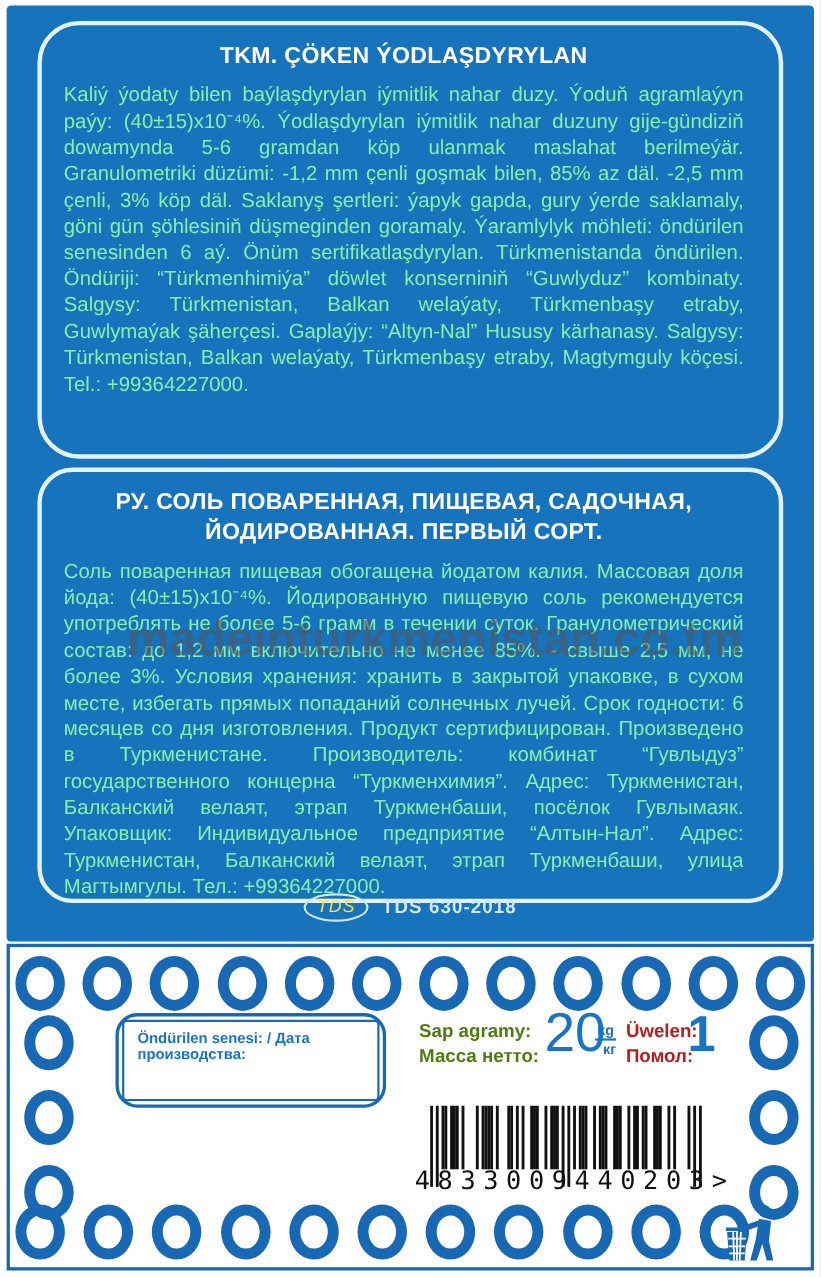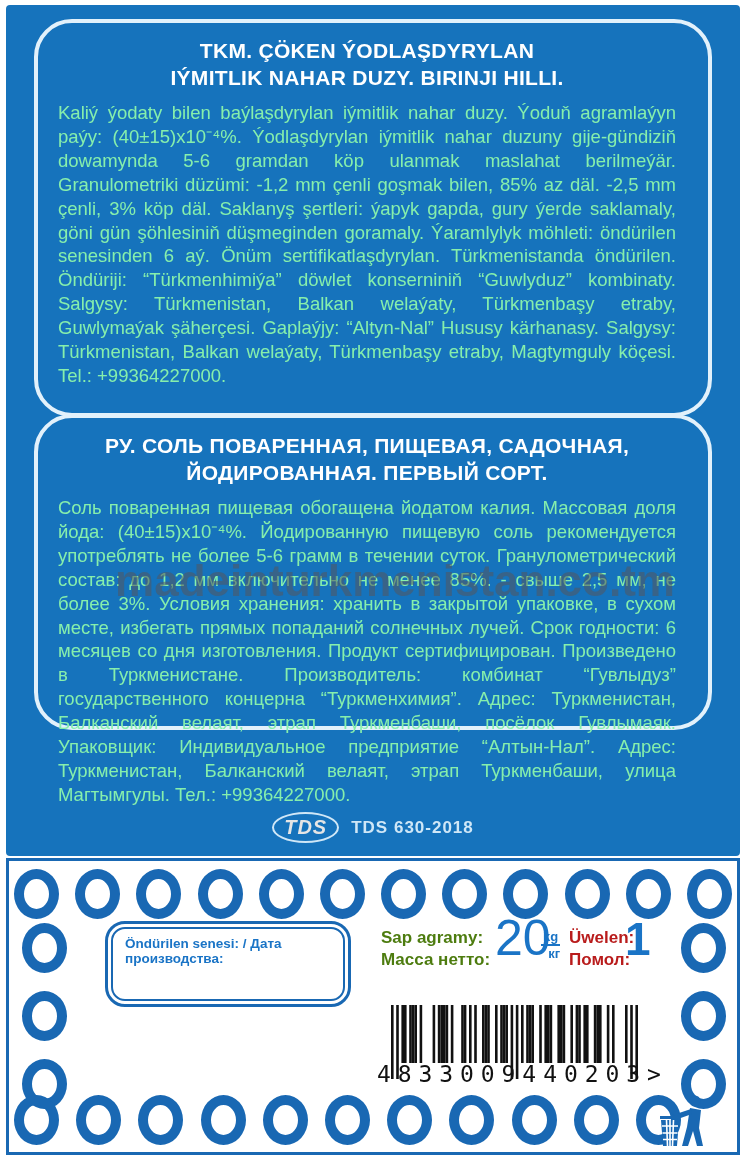--- a/index.html
+++ b/index.html
@@ -6,30 +6,30 @@
   .label{position:relative;width:746px;height:1161px;background:#ffffff;
          font-family:"Liberation Sans", sans-serif;overflow:hidden;}
 
   
   .blue-area{position:absolute;left:6px;top:5px;width:734px;height:851px;
              background:#1673bc;border-radius:4px;}
 
   .box{position:absolute;left:28px;width:678px;box-sizing:border-box;
        border:4px solid #e2f1fb;border-radius:38px;padding:14px 32px 0 20px;}
   .box-tk{top:14px;height:398px;}
-  .box-ru{top:409px;height:316px;}
+  .box-ru{top:420px;height:396px;border-radius:32px;}
   .box-title{color:#ffffff;font-weight:bold;font-size:21px;line-height:27px;
              text-align:center;letter-spacing:.3px;}
   .box-body{margin-top:10px;color:#86efac;font-size:18.5px;line-height:23.9px;
             text-align:justify;overflow:hidden;}
 
   .tds-row{position:absolute;left:0;right:0;top:807px;display:flex;
            justify-content:center;align-items:center;gap:12px;}
   .tds-badge{display:inline-block;border:2px solid #cfe7f7;border-radius:50%;
-             color:#e5e5e5;font-style:italic;font-weight:bold;font-size:20px;
+             color:#fde047;font-style:italic;font-weight:normal;font-size:16px;
              padding:2px 10px;letter-spacing:1px;}
   .tds-text{color:#cfe7f7;font-weight:bold;font-size:17px;letter-spacing:1px;}
 
   .watermark{position:absolute;left:395px;top:556px;transform:translateX(-50%);
              font-size:44px;font-weight:bold;color:rgba(85,85,92,0.55);
              white-space:nowrap;z-index:5;}
 
   
   .panel{position:absolute;left:6px;top:858px;width:734px;height:297px;
          box-sizing:border-box;background:#ffffff;border:3px solid #1968b3;}
@@ -41,21 +41,21 @@
               justify-content:space-between;}
   .col-left{position:absolute;left:13px;top:62px;height:186px;display:flex;
             flex-direction:column;justify-content:space-between;}
   .col-right{position:absolute;left:672px;top:62px;height:186px;display:flex;
              flex-direction:column;justify-content:space-between;}
 
   .datebox{position:absolute;left:96px;width:246px;height:86px;box-sizing:border-box;
            border:3px solid #1968b3;border-radius:20px;padding:3px;background:#fff;}
   .db1{top:60px;} .db2{top:158px;}
   .datebox-inner{width:100%;height:100%;box-sizing:border-box;border:2px solid #1968b3;
-                 border-radius:14px;padding:7px 12px;}
+                 border-radius:4px;padding:7px 12px;}
   .datebox-label{font-size:13.5px;font-weight:bold;color:#1a74c6;}
 
   .wlabels{position:absolute;left:372px;top:66px;font-size:17px;font-weight:bold;
            color:#4d7c0f;line-height:22px;}
   .wvalue{position:absolute;left:486px;top:52px;font-size:50px;font-weight:normal;
           color:#1a74c6;line-height:50px;}
   .wunits{position:absolute;left:532px;top:68px;font-size:13px;font-weight:bold;
           color:#1a74c6;text-align:right;line-height:15px;}
   .wunits .unit-top{border-bottom:2px solid #1a74c6;padding:0 2px;}
   .glabels{position:absolute;left:560px;top:66px;font-size:17px;font-weight:bold;
@@ -72,21 +72,20 @@
 </head>
 <body>
 
 <div class="label">
 
   <div class="blue-area">
 
     <div class="box box-tk">
       <div class="box-title">
         <div>TKM. ÇÖKEN ÝODLAŞDYRYLAN</div>
-        <div>IÝMITLIK NAHAR DUZY. BIRINJI HILLI.</div>
       </div>
       <div class="box-body">Kaliý ýodaty bilen baýlaşdyrylan iýmitlik nahar duzy. Ýoduň agramlaýyn paýy: (40±15)x10⁻⁴%. Ýodlaşdyrylan iýmitlik nahar duzuny gije-gündiziň dowamynda 5-6 gramdan köp ulanmak maslahat berilmeýär. Granulometriki düzümi: -1,2 mm çenli goşmak bilen, 85% az däl. -2,5 mm çenli, 3% köp däl. Saklanyş şertleri: ýapyk gapda, gury ýerde saklamaly, göni gün şöhlesiniň düşmeginden goramaly. Ýaramlylyk möhleti: öndürilen senesinden 6 aý. Önüm sertifikatlaşdyrylan. Türkmenistanda öndürilen. Öndüriji: “Türkmenhimiýa” döwlet konserniniň “Guwlyduz” kombinaty. Salgysy: Türkmenistan, Balkan welaýaty, Türkmenbaşy etraby, Guwlymaýak şäherçesi. Gaplaýjy: “Altyn-Nal” Hususy kärhanasy. Salgysy: Türkmenistan, Balkan welaýaty, Türkmenbaşy etraby, Magtymguly köçesi. Tel.: +99364227000.</div>
     </div>
 
     <div class="box box-ru">
       <div class="box-title">
         <div>РУ. СОЛЬ ПОВАРЕННАЯ, ПИЩЕВАЯ, САДОЧНАЯ,</div>
         <div>ЙОДИРОВАННАЯ. ПЕРВЫЙ СОРТ.</div>
       </div>
       <div class="box-body">Соль поваренная пищевая обогащена йодатом калия. Массовая доля йода: (40±15)x10⁻⁴%. Йодированную пищевую соль рекомендуется употреблять не более 5-6 грамм в течении суток. Гранулометрический состав: до 1,2 мм включительно не менее 85%. - свыше 2,5 мм, не более 3%. Условия хранения: хранить в закрытой упаковке, в сухом месте, избегать прямых попаданий солнечных лучей. Срок годности: 6 месяцев со дня изготовления. Продукт сертифицирован. Произведено в Туркменистане. Производитель: комбинат “Гувлыдуз” государственного концерна “Туркменхимия”. Адрес: Туркменистан, Балканский велаят, этрап Туркменбаши, посёлок Гувлымаяк. Упаковщик: Индивидуальное предприятие “Алтын-Нал”. Адрес: Туркменистан, Балканский велаят, этрап Туркменбаши, улица Магтымгулы. Тел.: +99364227000.</div>

